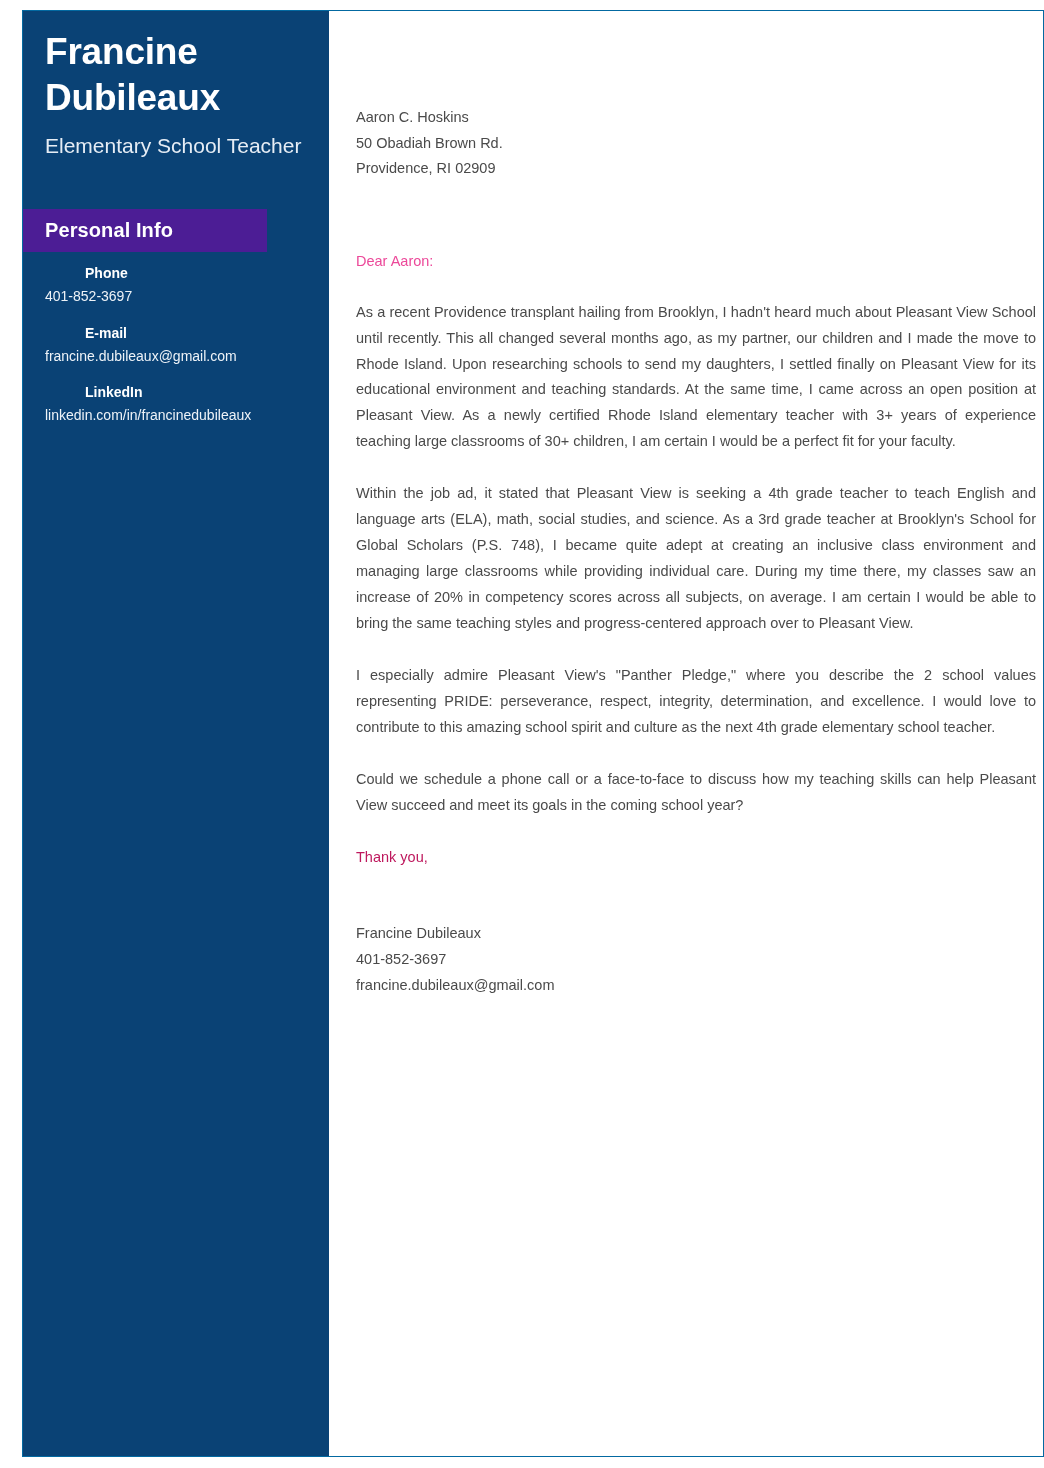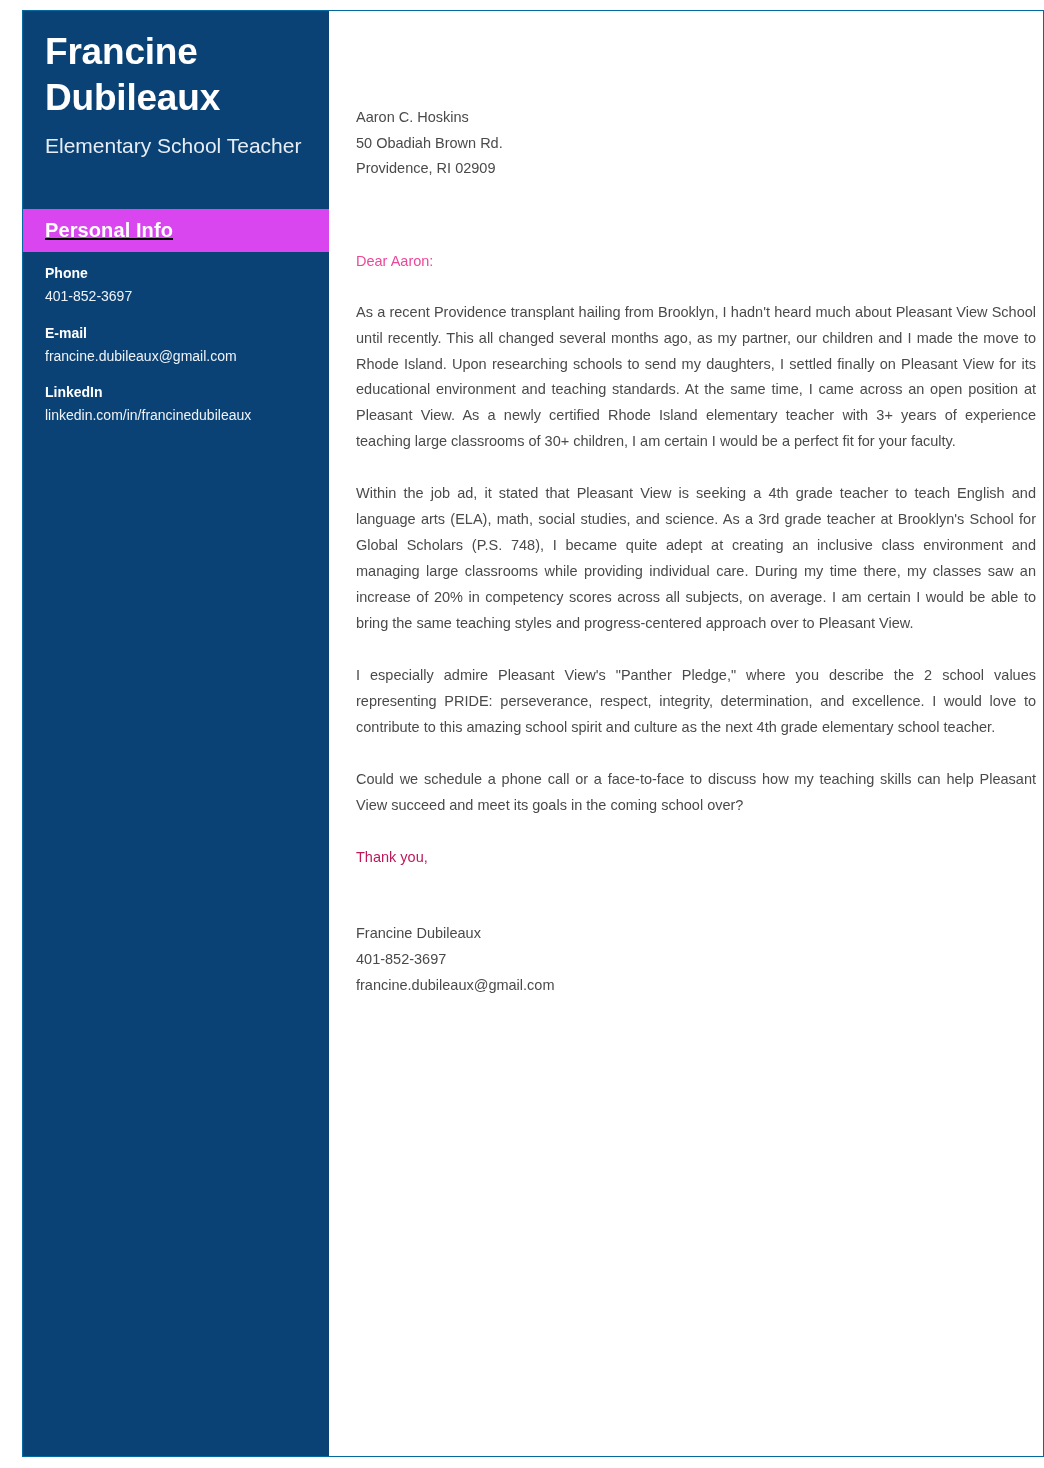--- a/index.html
+++ b/index.html
@@ -56,26 +56,25 @@
     font-size: 21px;
     font-weight: normal;
     line-height: 1.27;
     margin: 12px 4px 0 0;
   }
 
   .section-band {
     position: absolute;
     left: 0;
     top: 198px;
-    width: 306px;
+    width: 244px;
     height: 43px;
-    background: #d946ef;
+    background: #4c1d95;
     display: flex;
     align-items: center;
-    text-decoration: underline;
   }
 
   .section-band-title {
     color: #ffffff;
     font-size: 20px;
     font-weight: bold;
     padding-left: 22px;
     letter-spacing: 0.1px;
   }
 
@@ -92,20 +91,21 @@
     margin-bottom: 16px;
   }
 
   .contact-label {
     display: block;
     color: #ffffff;
     font-size: 14px;
     font-weight: bold;
     line-height: 1.5;
     margin-bottom: 3px;
+    margin-left: 40px;
   }
 
   .contact-value {
     display: block;
     color: #eef3f8;
     font-size: 14px;
     font-weight: normal;
     line-height: 1.4;
     word-break: break-word;
   }
@@ -215,21 +215,21 @@
       <p class="recipient-line">Aaron C. Hoskins</p>
       <p class="recipient-line">50 Obadiah Brown Rd.</p>
       <p class="recipient-line">Providence, RI 02909</p>
     </div>
 
     <p class="salutation">Dear Aaron:</p>
 
     <p class="body-paragraph">As a recent Providence transplant hailing from Brooklyn, I hadn't heard much about Pleasant View School until recently. This all changed several months ago, as my partner, our children and I made the move to Rhode Island. Upon researching schools to send my daughters, I settled finally on Pleasant View for its educational environment and teaching standards. At the same time, I came across an open position at Pleasant View. As a newly certified Rhode Island elementary teacher with 3+ years of experience teaching large classrooms of 30+ children, I am certain I would be a perfect fit for your faculty.</p>
     <p class="body-paragraph">Within the job ad, it stated that Pleasant View is seeking a 4th grade teacher to teach English and language arts (ELA), math, social studies, and science. As a 3rd grade teacher at Brooklyn's School for Global Scholars (P.S. 748), I became quite adept at creating an inclusive class environment and managing large classrooms while providing individual care. During my time there, my classes saw an increase of 20% in competency scores across all subjects, on average. I am certain I would be able to bring the same teaching styles and progress-centered approach over to Pleasant View.</p>
     <p class="body-paragraph">I especially admire Pleasant View's "Panther Pledge," where you describe the 2 school values representing PRIDE: perseverance, respect, integrity, determination, and excellence. I would love to contribute to this amazing school spirit and culture as the next 4th grade elementary school teacher.</p>
-    <p class="body-paragraph">Could we schedule a phone call or a face-to-face to discuss how my teaching skills can help Pleasant View succeed and meet its goals in the coming school over?</p>
+    <p class="body-paragraph">Could we schedule a phone call or a face-to-face to discuss how my teaching skills can help Pleasant View succeed and meet its goals in the coming school year?</p>
 
     <p class="closing">Thank you,</p>
 
     <div class="signature-block">
       <p class="signature-line">Francine Dubileaux</p>
       <p class="signature-line">401-852-3697</p>
       <p class="signature-line">francine.dubileaux@gmail.com</p>
     </div>
 
   </main>

